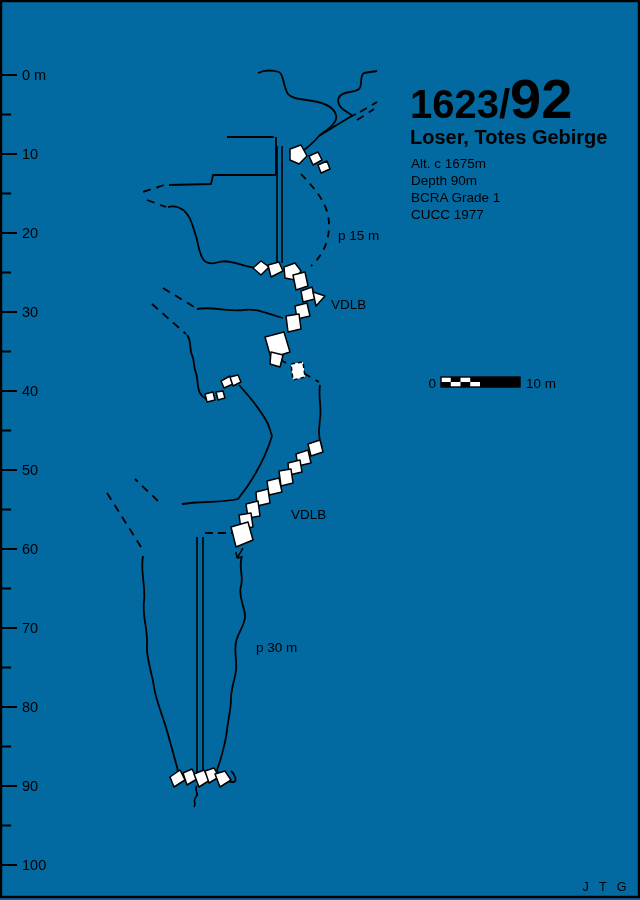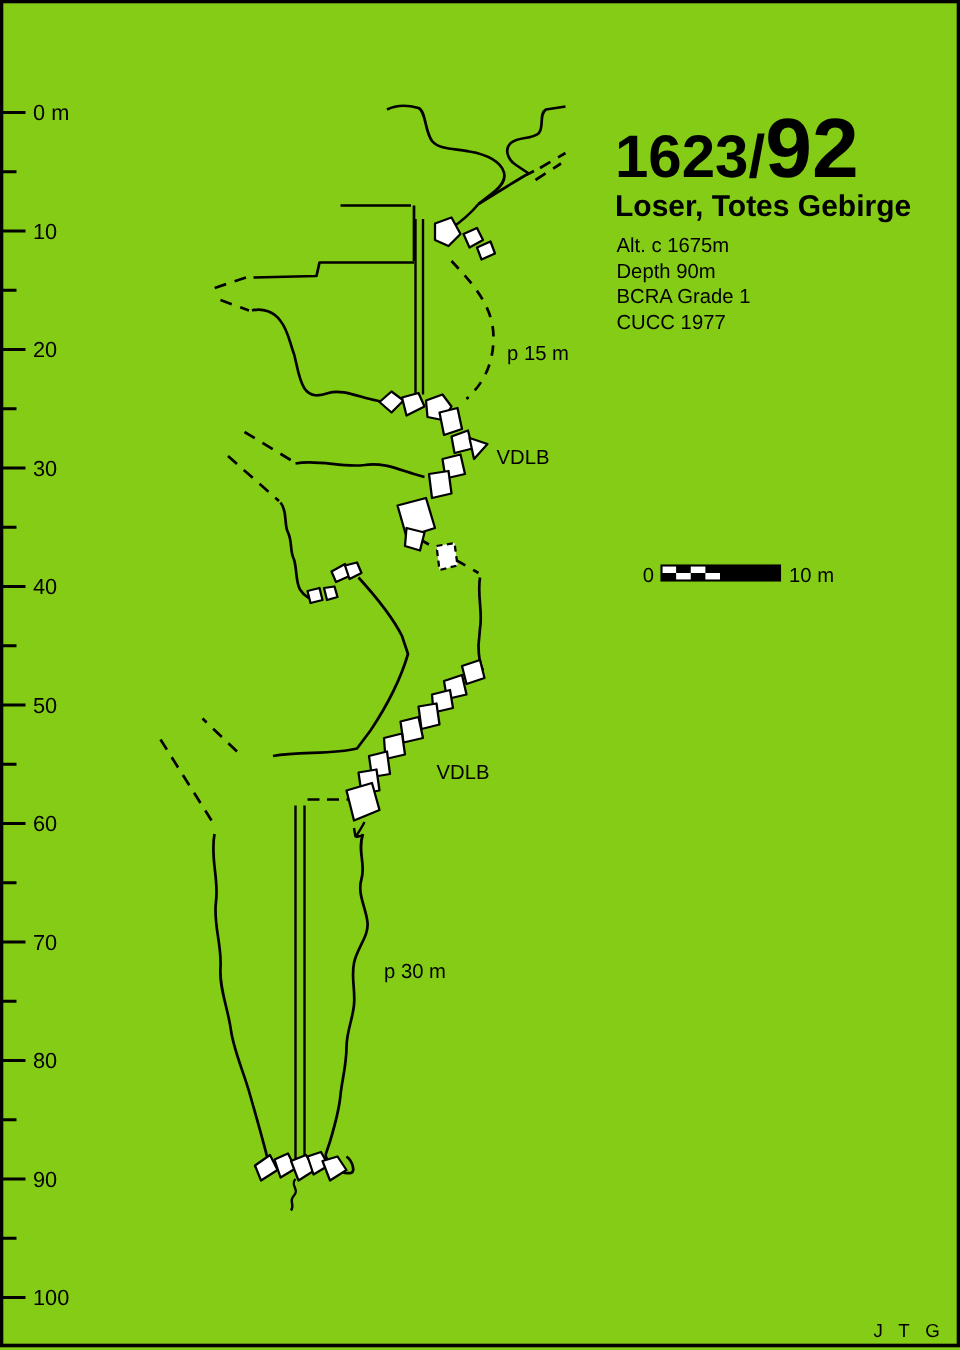--- a/index.html
+++ b/index.html
@@ -1,16 +1,16 @@
 <!DOCTYPE html>
 <html><head>
 <meta charset="utf-8">
 <style>
   html,body{margin:0;padding:0;background:#ffffff;}
-  #page{position:relative;width:640px;height:900px;background:#84cc16;
+  #page{position:relative;width:640px;height:900px;background:#0369a1;
         font-family:"Liberation Sans",sans-serif;overflow:hidden;}
   svg{position:absolute;left:0;top:0;}
   svg text{fill:#000;font-family:"Liberation Sans",sans-serif;}
   .ln{fill:none;stroke:#000;stroke-width:1.8;stroke-linejoin:round;stroke-linecap:butt;}
   .thin{stroke-width:1.6;}
   .rock{fill:#ffffff;stroke:#000;stroke-width:1.5;stroke-linejoin:round;}
   .dash{stroke-dasharray:8,6;}
   .dash2{stroke-dasharray:7,6;}
   .dash3{stroke-dasharray:8,5;}
   .rockdash{stroke-dasharray:4,3;}

